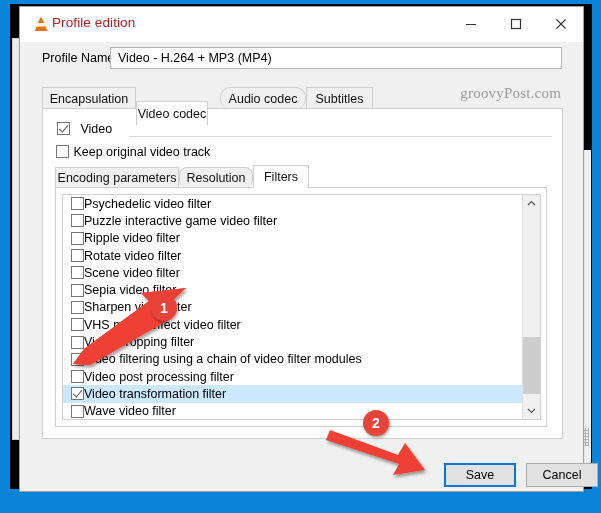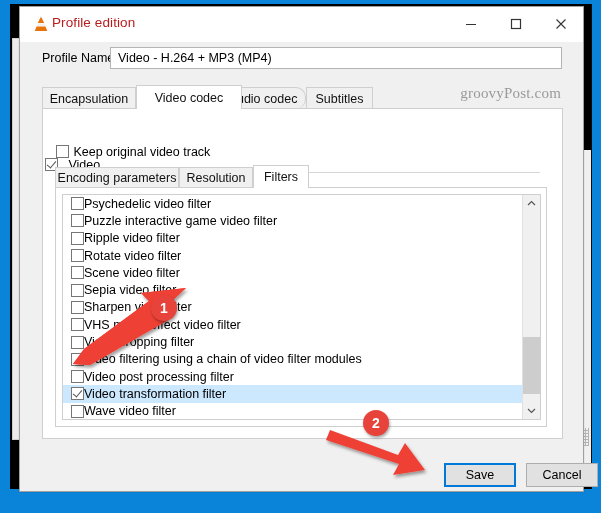--- a/index.html
+++ b/index.html
@@ -54,21 +54,21 @@
 
   
   .page{position:absolute;left:22px;top:102px;width:521px;height:330px;background:#fff;
     border:1px solid #cfcfcf;border-top:none;box-sizing:border-box;}
 
   .chk{display:inline-block;width:13px;height:13px;border:1px solid #767676;background:#fff;
     box-sizing:border-box;position:relative;vertical-align:middle;}
   .chk.checked::after{content:"";position:absolute;left:3px;top:0px;width:4px;height:8px;
     border:solid #555;border-width:0 1.6px 1.6px 0;transform:rotate(40deg);}
 
-  .video-row{position:absolute;left:2px;top:10px;width:495px;height:16px;margin-top:36px;}
+  .video-row{position:absolute;left:14px;top:10px;width:495px;height:16px;}
   .video-row .lbl{font-size:12.5px;color:#000;margin-left:6px;vertical-align:middle;}
   .group-line{position:absolute;left:72px;top:17px;right:0;height:1px;background:#d6d6d6;}
 
   .keep-row{position:absolute;left:13px;top:33px;}
   .keep-row .lbl{font-size:12.5px;color:#000;margin-left:0;vertical-align:middle;}
 
   
   .itabbar{position:absolute;left:12px;top:58px;width:492px;height:21px;}
   .itab{position:absolute;top:0;height:21px;background:#f0f0f0;border:1px solid #cfcfcf;border-bottom:none;
     box-sizing:border-box;font-size:12.5px;color:#111;display:flex;align-items:center;justify-content:center;}
@@ -153,21 +153,21 @@
 
   <div class="pn-row">
     <span class="pn-label">Profile Name</span>
     <input class="pn-input" type="text" value="Video - H.264 + MP3 (MP4)" style="">
   </div>
 
   <div class="tabbar">
     <div class="tab" style="left:0px;width:94px;">
       <span>Encapsulation</span>
     </div>
-    <div class="tab active" style="left:94px;width:106px;">
+    <div class="tab active" style="left:94px;width:72px;margin-top:16px;">
       <span>Video codec</span>
     </div>
     <div class="tab" style="left:178px;width:86px;border-radius:10px;">
       <span>Audio codec</span>
     </div>
     <div class="tab" style="left:264px;width:67px;">
       <span>Subtitles</span>
     </div>
   </div>
   <div class="tabline"></div>
@@ -183,21 +183,21 @@
 
     <div class="keep-row">
       <span class="chk"></span>
       <span class="lbl">Keep original video track</span>
     </div>
 
     <div class="itabbar">
       <div class="itab" style="left:0px;width:124px;">
         <span>Encoding parameters</span>
       </div>
-      <div class="itab" style="left:124px;width:74px;">
+      <div class="itab" style="left:124px;width:74px;border-radius:8px;">
         <span>Resolution</span>
       </div>
       <div class="itab active" style="left:198px;width:56px;">
         <span>Filters</span>
       </div>
     </div>
     <div class="itabline"></div>
 
     <div class="ipage">
       <div class="listbox">

